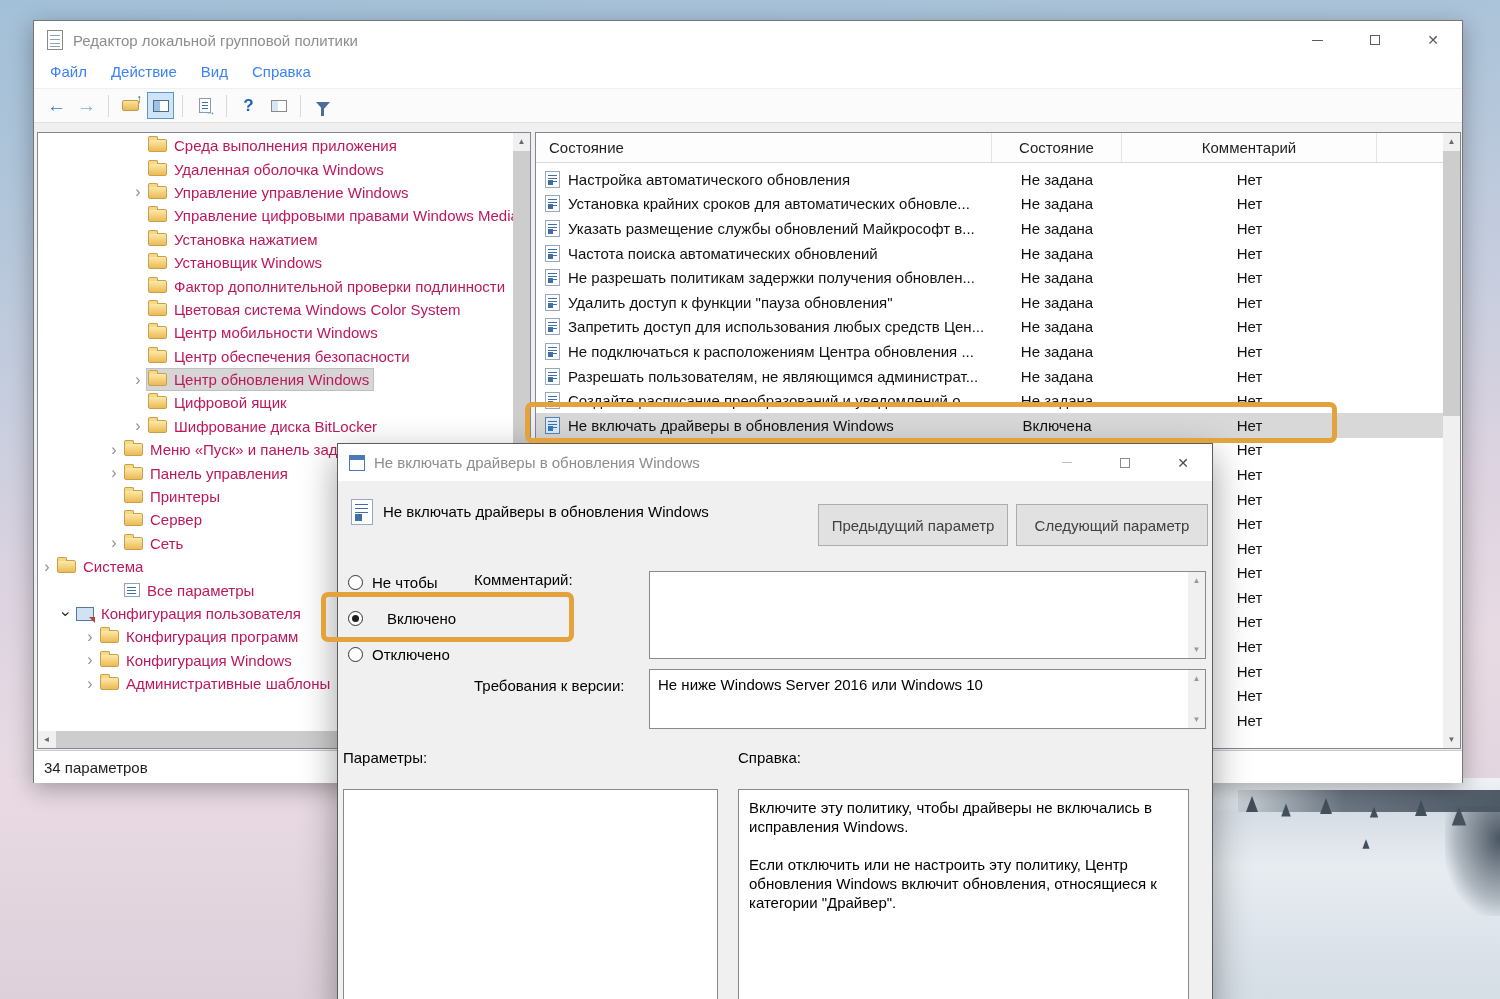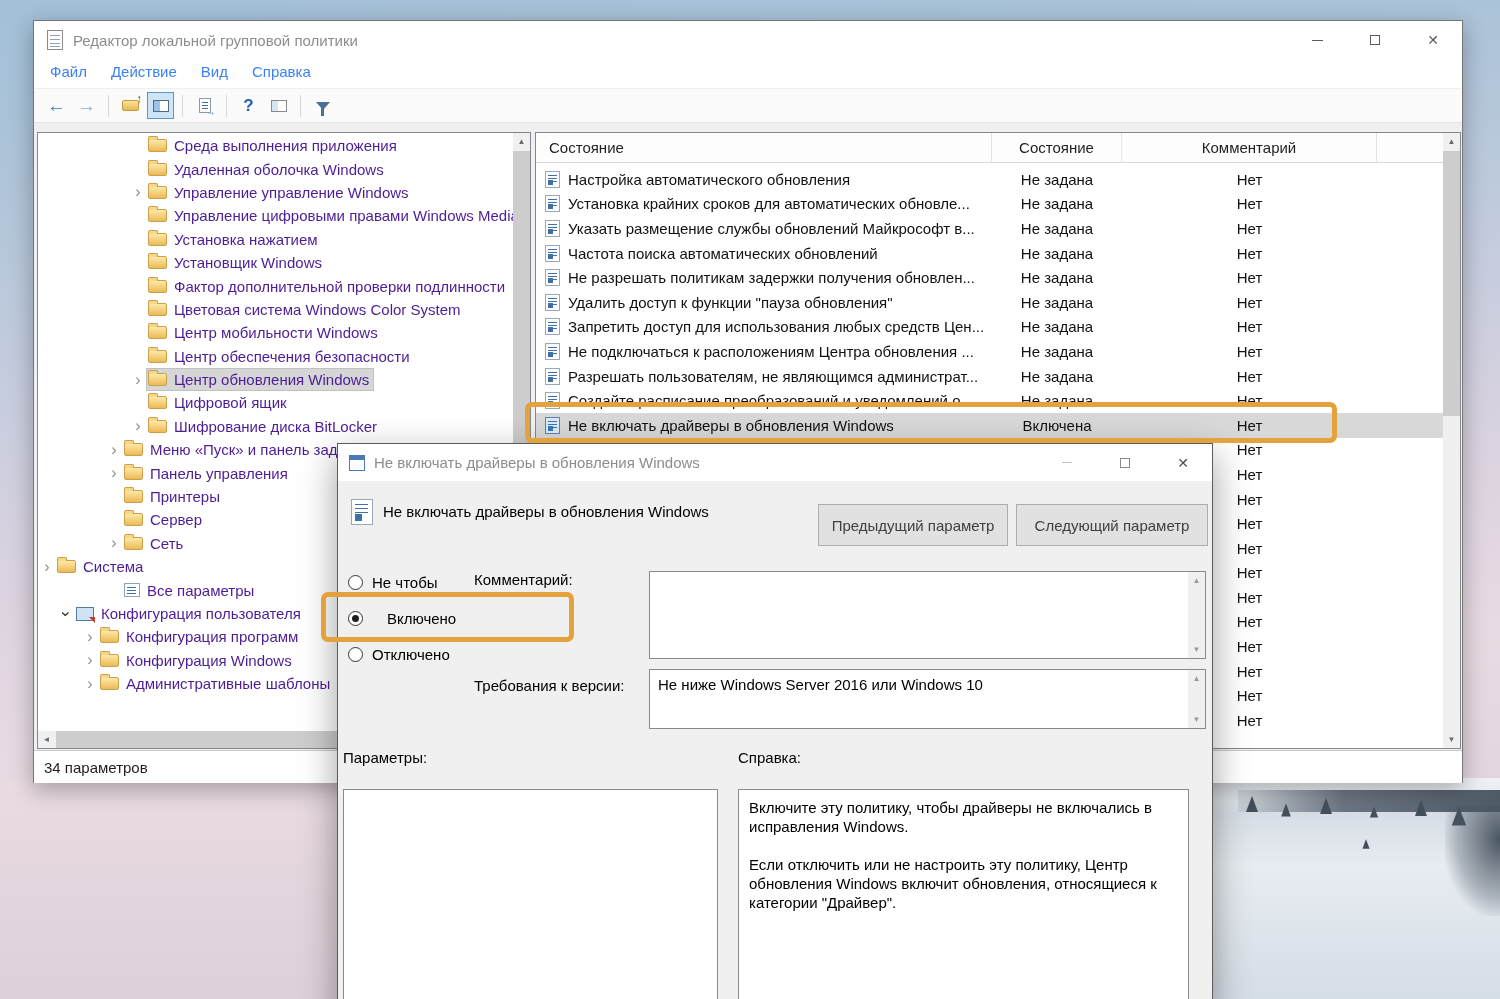--- a/index.html
+++ b/index.html
@@ -62,21 +62,21 @@
   .i-help::before { content:"?"; color:#1d5fbf; font-weight:bold; font-size:17px; font-style:normal; }
   .i-filter { display:block; width:0; height:0; border-left:7px solid transparent; border-right:7px solid transparent;
     border-top:8px solid #4d6f96; position:relative; }
   .i-filter::after { content:""; position:absolute; left:-1.5px; top:-2px; width:3px; height:8px; background:#4d6f96; }
 
   .mw-content { position:absolute; left:0; top:102px; width:1428px; height:627px; background:#f0f0f0; }
 
   
   .tree-pane { position:absolute; left:3px; top:9px; width:494px; height:617px; background:#fff; border:1px solid #828790; overflow:hidden; }
   .tree-items { position:absolute; left:0; top:1px; right:17px; bottom:18px; overflow:hidden; }
-  .tree-item { height:23.4px; display:flex; align-items:center; white-space:nowrap; overflow:hidden; font-size:15px; color:#4c1d95; }
+  .tree-item { height:23.4px; display:flex; align-items:center; white-space:nowrap; overflow:hidden; font-size:15px; color:#be185d; }
   .twisty { flex:0 0 18px; display:flex; align-items:center; justify-content:center; color:#909090; font-size:16px; height:100%; }
   .twisty.right::before { content:"›"; }
   .twisty.down::before { content:"›"; display:inline-block; transform:rotate(90deg); color:#222; }
   .sel-wrap { display:inline-flex; align-items:center; height:21px; padding:0 4px 0 1px; }
   .tree-item.selected .sel-wrap { background:#d6d6d6; outline:1px solid #c0c0c0; }
   .tree-label { margin-left:0; }
   .folder-icon { width:19px; height:13px; background:linear-gradient(180deg,#fde9a9,#ecba55);
     border:1px solid #caa04a; border-radius:2px; position:relative; margin-right:7px; flex:0 0 auto; }
   .folder-icon::before { content:""; position:absolute; top:-4px; left:-1px; width:8px; height:3px;
     background:#f6d886; border:1px solid #caa04a; border-bottom:none; border-radius:2px 2px 0 0; }

